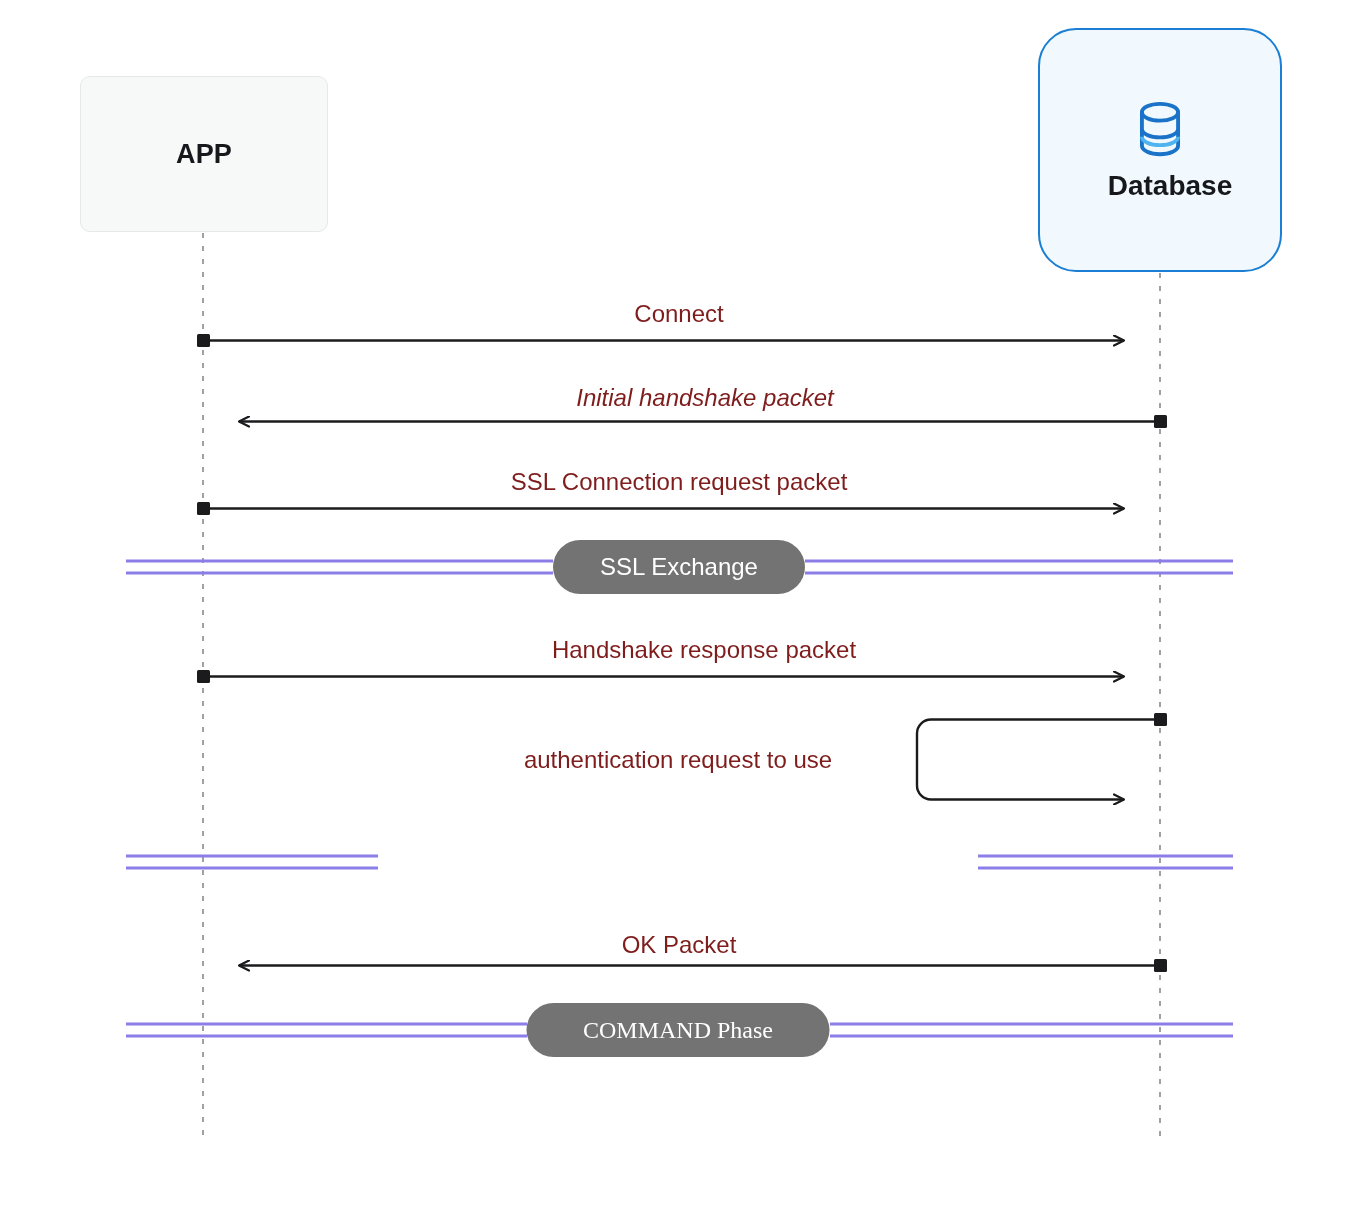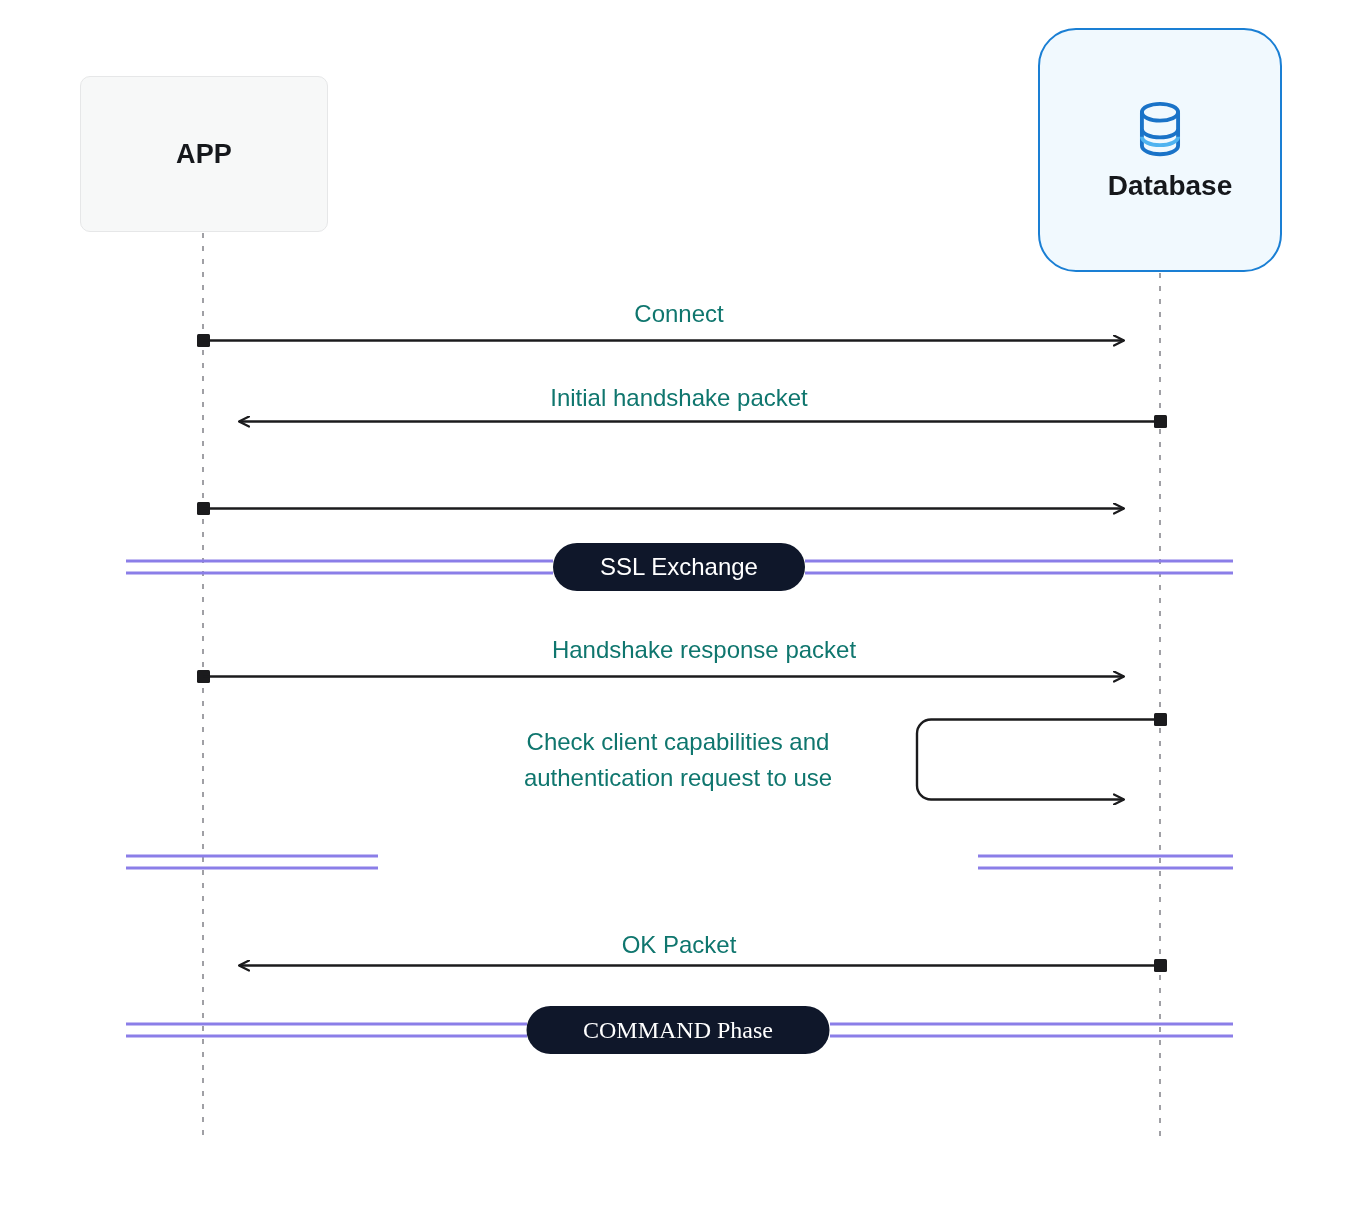--- a/index.html
+++ b/index.html
@@ -72,42 +72,42 @@
     width: 62px;
     height: 62px;
     display: block;
   }
 
   
   .msg-label {
     position: absolute;
     transform: translate(-50%, -50%);
     font-size: 24px;
-    color: #0f766e;
+    color: #7f1d1d;
     white-space: nowrap;
     line-height: 1.5;
     text-align: center;
   }
   .msg-label.two-line {
     white-space: normal;
     width: 420px;
   }
 
   
   .divider-pill {
     position: absolute;
     transform: translate(-50%, -50%);
-    background: #0f172a;
+    background: #737373;
     color: #ffffff;
     font-size: 24px;
     border-radius: 999px;
     display: flex;
     align-items: center;
     justify-content: center;
-    height: 48px;
+    height: 54px;
     padding: 0 28px;
     white-space: nowrap;
     box-sizing: border-box;
   }
 </style>
 </head>
 <body>
 
 <div id="canvas">
 
@@ -185,29 +185,29 @@
         <path d="M 10 11 L 10 37 A 14 6.5 0 0 0 38 37 L 38 11" fill="none" stroke="#1a73c8" stroke-width="3" stroke-linecap="round"></path>
         <path d="M 10 24 A 14 6.5 0 0 0 38 24" fill="none" stroke="#1a73c8" stroke-width="3"></path>
         <path d="M 10 30 A 14 6.5 0 0 0 38 30" fill="none" stroke="#4fb3f0" stroke-width="3"></path>
       </svg>
     </span>
     <span class="actor-label">Database</span>
   </div>
 
   <div class="msg-label" style="left:679px; top:314px;">Connect</div>
 
-  <div class="msg-label" style="left:679px; top:398px;">Initial handshake packet</div>
-
+  <div class="msg-label" style="left:705px; top:398px;font-style:italic;">Initial handshake packet</div>
+
+  <div class="msg-label" style="left:679px; top:482px;">SSL Connection request packet</div>
 
   <div class="msg-label" style="left:679px; top:650px;margin-left:25px;">Handshake response packet</div>
 
   <div class="msg-label" style="left:679px; top:945px;">OK Packet</div>
 
   <div class="msg-label two-line" style="left:678px; top:760px;">
-    <div>Check client capabilities and</div>
     <div>authentication request to use</div>
   </div>
 
   <div class="divider-pill" style="left:679px; top:567px; width:252px;">SSL Exchange</div>
 
 
   <div class="divider-pill" style="left:678px; top:1030px; width:303px;font-family:Liberation Serif, serif;">COMMAND Phase</div>
 
 </div>
 

